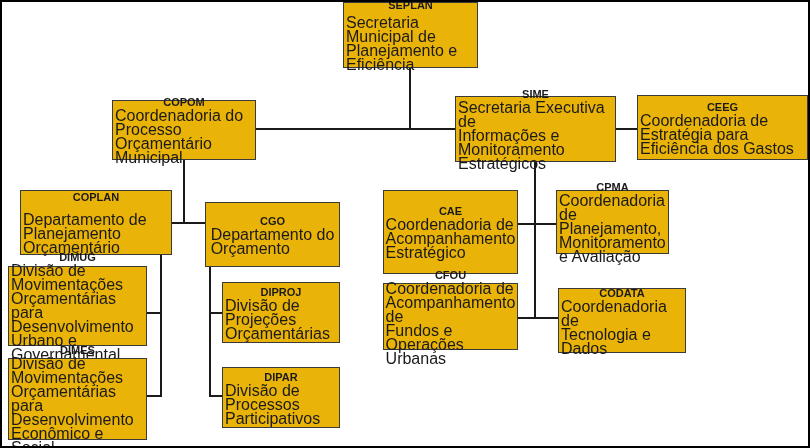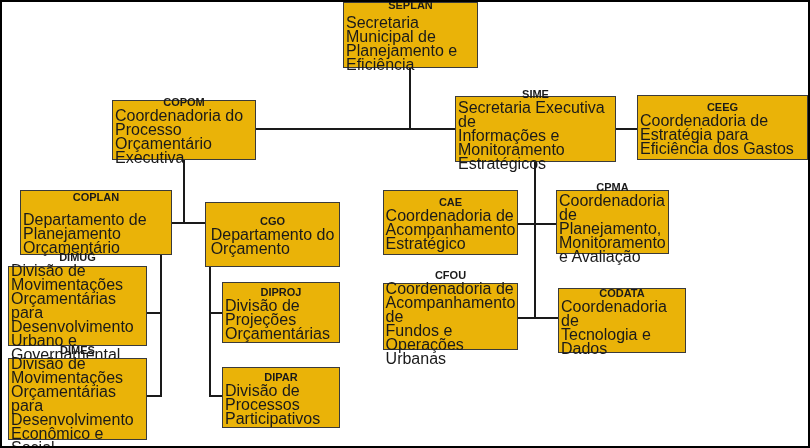--- a/index.html
+++ b/index.html
@@ -31,21 +31,21 @@
   .gap .abbr { margin-bottom: 4px; }
   .line { position: absolute; background: #1a1a1a; z-index: 1; }
 
   
   .n-seplan { left: 341px; top: 0px;   width: 135px; height: 66px; }
   .n-copom  { left: 110px; top: 98px;  width: 144px; height: 60px; }
   .n-sime   { left: 453px; top: 94px;  width: 161px; height: 66px; }
   .n-ceeg   { left: 635px; top: 93px;  width: 171px; height: 65px; }
   .n-coplan { left: 18px;  top: 188px; width: 152px; height: 65px; gap: 9px; }
   .n-cgo    { left: 203px; top: 200px; width: 135px; height: 65px; }
-  .n-cae    { left: 381px; top: 188px; width: 135px; height: 65px; }
+  .n-cae    { left: 381px; top: 188px; width: 135px; height: 84px; }
   .n-cpma   { left: 554px; top: 188px; width: 113px; height: 64px; }
   .n-dimug  { left: 6px;   top: 264px; width: 139px; height: 80px; }
   .n-dimes  { left: 6px;   top: 356px; width: 139px; height: 82px; }
   .n-diproj { left: 220px; top: 280px; width: 118px; height: 61px; }
   .n-dipar  { left: 220px; top: 365px; width: 118px; height: 61px; }
   .n-cfou   { left: 381px; top: 281px; width: 135px; height: 67px; }
   .n-codata { left: 556px; top: 286px; width: 128px; height: 65px; }
 
   
   .l-seplan-drop  { left: 407px; top: 66px;  width: 2px;   height: 61px; }
@@ -89,21 +89,21 @@
 
   <div class="node n-seplan gap">
     <span class="abbr">SEPLAN</span>
     <span class="name">Secretaria Municipal de
 Planejamento e Eficiência</span>
   </div>
 
   <div class="node n-copom">
     <span class="abbr">COPOM</span>
     <span class="name">Coordenadoria do Processo
-Orçamentário Executiva</span>
+Orçamentário Municipal</span>
   </div>
 
   <div class="node n-sime">
     <span class="abbr">SIME</span>
     <span class="name">Secretaria Executiva de
 Informações e Monitoramento
 Estratégicos</span>
   </div>
 
   <div class="node n-ceeg">

